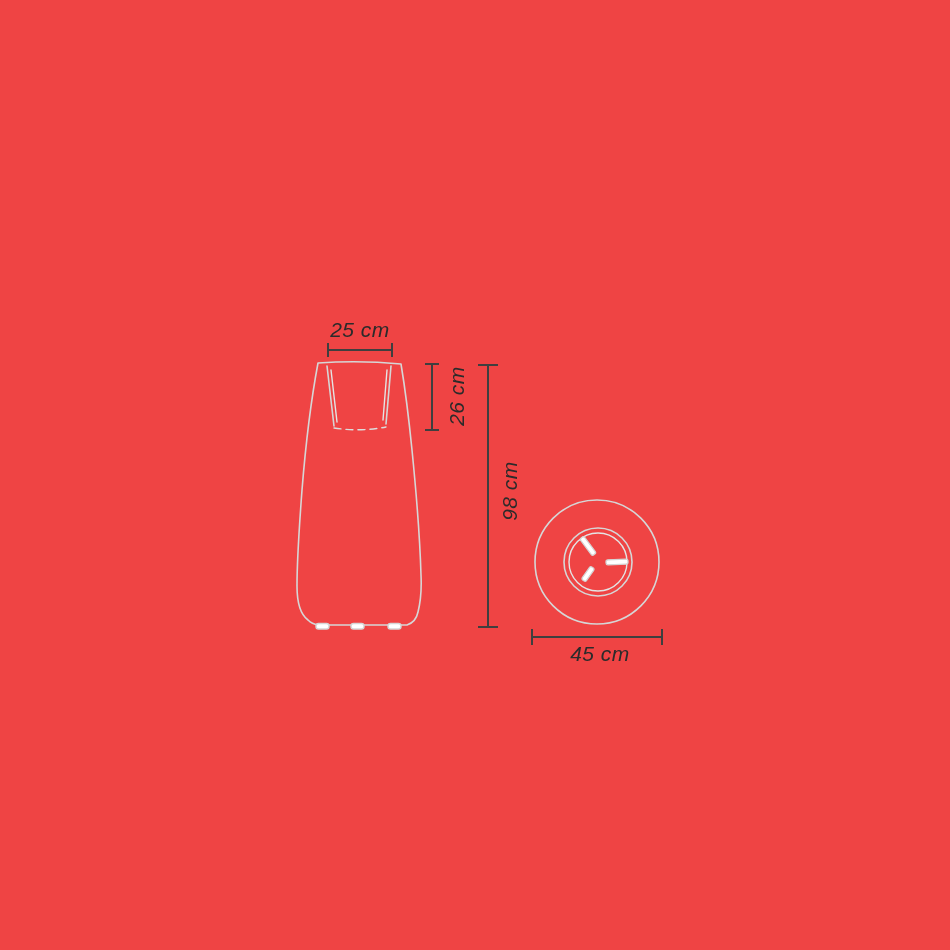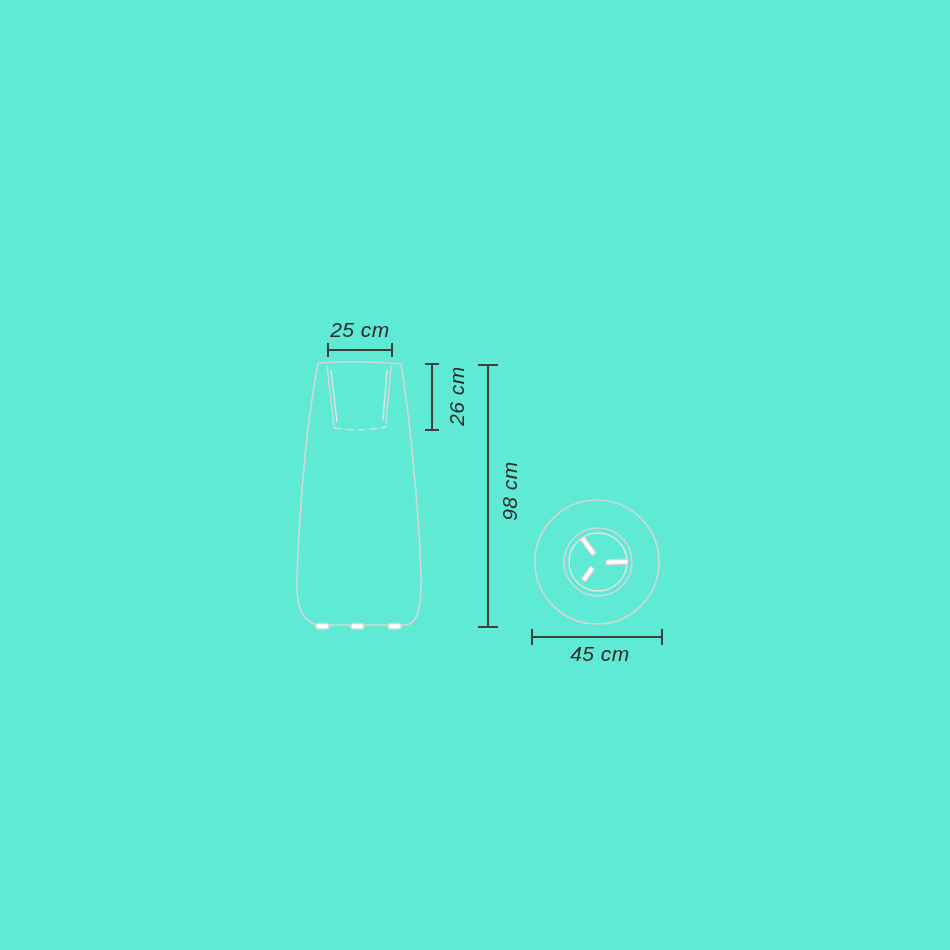--- a/index.html
+++ b/index.html
@@ -4,21 +4,21 @@
 <style>
   html, body {
     margin: 0;
     padding: 0;
     background: #ffffff;
   }
   .canvas-wrap {
     position: relative;
     width: 950px;
     height: 950px;
-    background: #5eead4;
+    background: #ef4444;
     overflow: hidden;
   }
   svg { display: block; }
 
   
   .outline {
     fill: none;
     stroke: #d6d6d6;
     stroke-width: 1.6;
     stroke-linecap: round;

